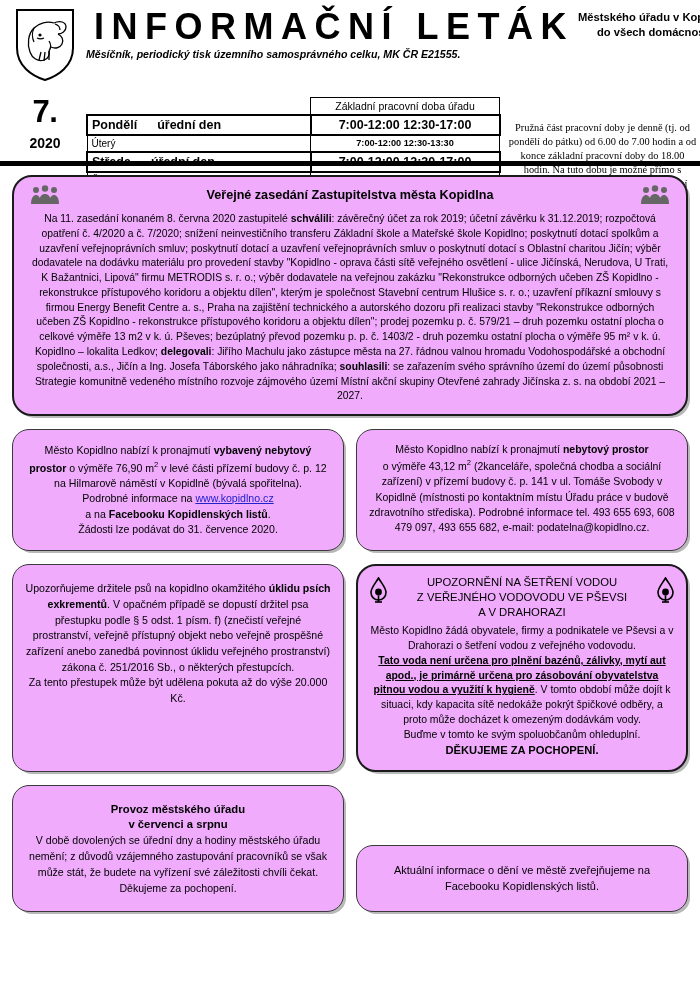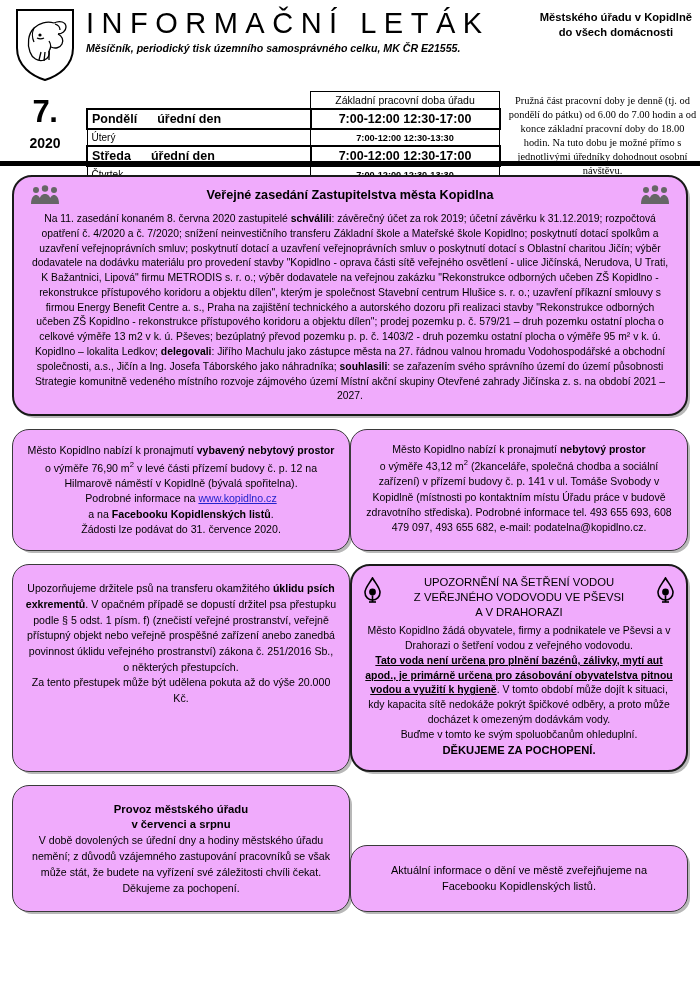--- a/index.html
+++ b/index.html
@@ -57,46 +57,47 @@
     flex: 1 1 auto;
     min-width: 0;
     padding-left: 4px;
   }
   .title-row {
     display: flex;
     align-items: flex-start;
     justify-content: space-between;
   }
   .main-title {
-    font-size: 29px;
-    font-weight: normal;
+    font-size: 36px;
+    font-weight: bold;
     letter-spacing: 7.5px;
     line-height: 1.05;
     white-space: nowrap;
     padding-top: 2px;
+    margin-left: 8px;
   }
   .subtitle-right {
     font-size: 11.2px;
     font-weight: bold;
     line-height: 1.35;
     text-align: center;
     padding-top: 4px;
     padding-left: 4px;
     white-space: nowrap;
   }
   .tagline {
     font-size: 10.6px;
     font-style: italic;
     font-weight: bold;
     margin-top: 2px;
     margin-bottom: 8px;
   }
 
   
-  .hours-wrap { display: flex; align-items: flex-start; margin-top: 36px; }
+  .hours-wrap { display: flex; align-items: flex-end; margin-top: 36px; }
   .hours-table {
     border-collapse: collapse;
     table-layout: fixed;
     width: 395px;
     margin-top: 1px;
   }
   .hours-table td {
     padding: 0 4px;
     height: 15px;
     vertical-align: middle;
@@ -188,20 +189,21 @@
   .people-icon.right { right: 2px; }
   .assembly-body {
     font-size: 10.35px;
     line-height: 1.43;
     text-align: center;
   }
 
   
   .row2 {
     display: flex;
+    gap: 12px;
     margin-bottom: 13px;
     align-items: stretch;
   }
   .col {
     flex: 1 1 0;
     min-width: 0;
     display: flex;
   }
   .col > .rbox {
     width: 100%;
@@ -412,21 +414,21 @@
         <span>Město Kopidlno nabízí k pronajmutí </span><b>nebytový prostor</b><br>
         <span>o výměře 43,12 m</span><span class="sup">2</span><span> (2kanceláře, společná chodba a sociální zařízení) v přízemí budovy č. p. 141 v ul. Tomáše Svobody v Kopidlně (místnosti po kontaktním místu Úřadu práce v budově zdravotního střediska).</span>
         <span>Podrobné informace tel. 493 655 693, 608 479 097, 493 655 682, e-mail: podatelna@kopidlno.cz.</span>
       </div>
     </div>
   </div>
 
   <div class="row2">
     <div class="col">
       <div class="rbox dogs-box">
-        <span>Upozorňujeme držitele psů na transferu okamžitého </span><b>úklidu psích exkrementů</b><span>. V opačném případě se dopustí držitel psa přestupku podle § 5 odst. 1 písm. f) (znečistí veřejné prostranství, veřejně přístupný objekt nebo veřejně prospěšné zařízení anebo zanedbá povinnost úklidu veřejného prostranství) zákona č. 251/2016 Sb., o některých přestupcích.</span><br>
+        <span>Upozorňujeme držitele psů na kopidlno okamžitého </span><b>úklidu psích exkrementů</b><span>. V opačném případě se dopustí držitel psa přestupku podle § 5 odst. 1 písm. f) (znečistí veřejné prostranství, veřejně přístupný objekt nebo veřejně prospěšné zařízení anebo zanedbá povinnost úklidu veřejného prostranství) zákona č. 251/2016 Sb., o některých přestupcích.</span><br>
         <span>Za tento přestupek může být udělena pokuta až do výše 20.000 Kč.</span>
       </div>
     </div>
     <div class="col">
       <div class="rbox thick water-box">
         <div class="water-head">
           <svg class="drop-icon left" viewBox="0 0 19 26">
             <path d="M9.5 1 C6 7 2 11 2 15.5 C2 20 5.4 23 9.5 23 C13.6 23 17 20 17 15.5 C17 11 13 7 9.5 1 Z" fill="none" stroke="#000" stroke-width="1.6"></path>
             <circle cx="9.5" cy="15" r="3.4" fill="#000"></circle>
             <path d="M9.5 18.4 L9.5 25" stroke="#000" stroke-width="1.6"></path>

